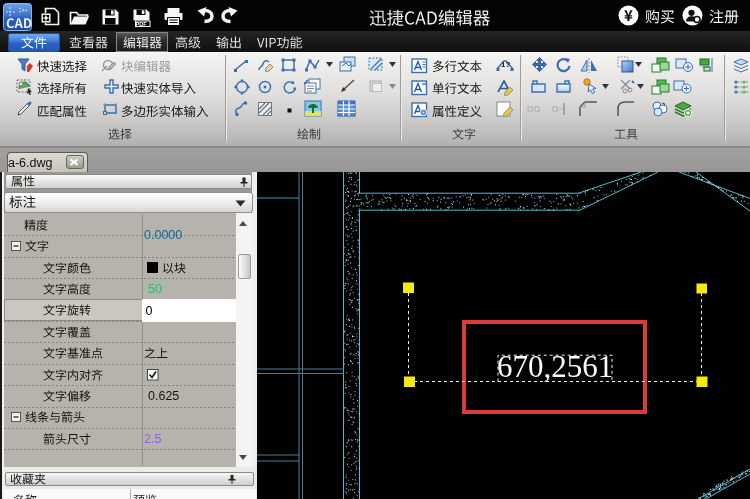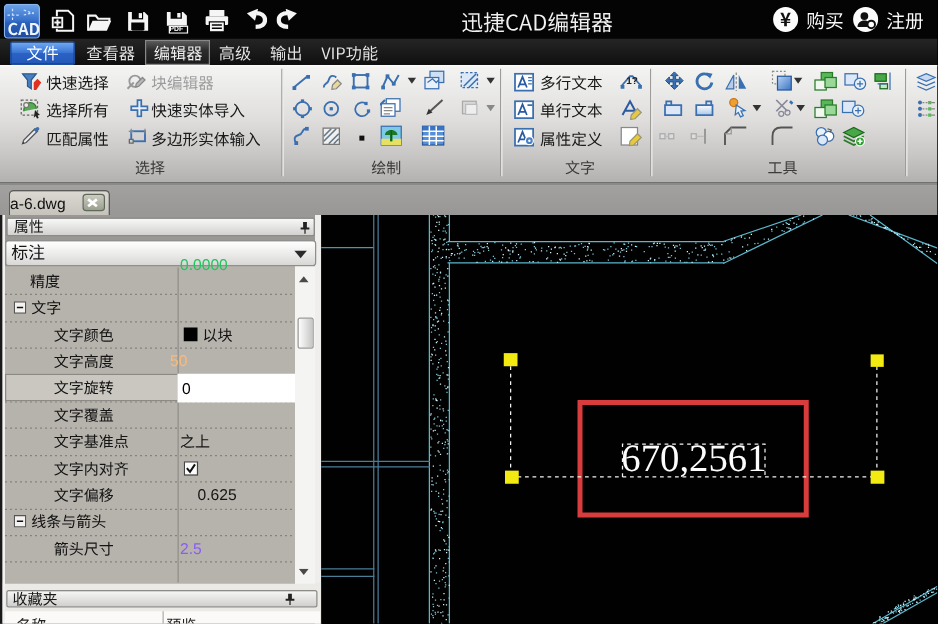--- a/index.html
+++ b/index.html
@@ -479,39 +479,39 @@
 <div class="abs" style="left:4px;top:363.8px;width:232px;height:1px;background:repeating-linear-gradient(90deg,#85837c 0,#85837c 2px,transparent 2px,transparent 4px)"></div>
 <div class="abs" style="left:4px;top:385.2px;width:232px;height:1px;background:repeating-linear-gradient(90deg,#85837c 0,#85837c 2px,transparent 2px,transparent 4px)"></div>
 <div class="abs" style="left:4px;top:406.6px;width:232px;height:1px;background:repeating-linear-gradient(90deg,#85837c 0,#85837c 2px,transparent 2px,transparent 4px)"></div>
 <div class="abs" style="left:4px;top:428px;width:232px;height:1px;background:repeating-linear-gradient(90deg,#85837c 0,#85837c 2px,transparent 2px,transparent 4px)"></div>
 <div class="abs" style="left:4px;top:449.4px;width:232px;height:1px;background:repeating-linear-gradient(90deg,#85837c 0,#85837c 2px,transparent 2px,transparent 4px)"></div>
 <div class="abs" style="left:3.5px;top:299.4px;width:138px;height:22.1px;background:#cac7c0;border:1px solid #8c8a84;border-right:none"></div>
 <div class="abs" style="left:141.5px;top:298.9px;width:94.5px;height:22.8px;background:#fff"></div>
 <svg class="tx" style="left:24px;top:218.8px" width="26" height="17">
       <path transform="translate(0 10.56)" d="M0.612 -9.144C0.924 -8.316 1.212 -7.224 1.272 -6.516L1.932 -6.672C1.848 -7.392 1.572 -8.472 1.236 -9.3ZM3.936 -9.348C3.7800000000000002 -8.544 3.432 -7.368 3.168 -6.66L3.732 -6.48C4.032 -7.152 4.404 -8.268 4.692 -9.156ZM0.492 -6.048V-5.208H2.04C1.668 -3.888 0.996 -2.3040000000000003 0.36 -1.452C0.504 -1.212 0.744 -0.8160000000000001 0.8280000000000001 -0.54C1.32 -1.248 1.8 -2.376 2.184 -3.528V0.936H3.012V-3.8280000000000003C3.372 -3.192 3.7920000000000003 -2.412 3.96 -2.004L4.572 -2.688C4.332 -3.072 3.3240000000000003 -4.572 3.012 -4.944V-5.208H4.356V-6.048H3.012V-10.044H2.184V-6.048ZM7.632000000000001 -10.08V-9.108H5.112V-8.412H7.632000000000001V-7.668H5.412V-7.008H7.632000000000001V-6.204H4.776V-5.496H11.52V-6.204H8.484V-7.008H10.944V-7.668H8.484V-8.412H11.208V-9.108H8.484V-10.08ZM9.876 -4.0920000000000005V-3.192H6.384V-4.0920000000000005ZM5.5200000000000005 -4.776V0.9480000000000001H6.384V-1.008H9.876V0.024C9.876 0.156 9.828 0.20400000000000001 9.672 0.20400000000000001C9.528 0.216 9.036 0.216 8.484 0.192C8.604000000000001 0.40800000000000003 8.712 0.72 8.748 0.9480000000000001C9.504 0.9480000000000001 9.996 0.936 10.32 0.8160000000000001C10.632 0.684 10.716000000000001 0.468 10.716000000000001 0.024V-4.776ZM6.384 -2.544H9.876V-1.6440000000000001H6.384Z M16.631999999999998 -7.728V-6.684H14.7V-5.94H16.631999999999998V-3.948H21.3V-5.94H23.244V-6.684H21.3V-7.728H20.412V-6.684H17.496000000000002V-7.728ZM20.412 -5.94V-4.668H17.496000000000002V-5.94ZM21.084 -2.436C20.556 -1.812 19.812 -1.32 18.948 -0.936C18.096 -1.332 17.4 -1.836 16.896 -2.436ZM14.868 -3.18V-2.436H16.428L16.02 -2.2680000000000002C16.512 -1.596 17.172 -1.032 17.964 -0.5640000000000001C16.836 -0.20400000000000001 15.576 0.012 14.304 0.12C14.436 0.324 14.604 0.672 14.664 0.888C16.164 0.72 17.628 0.42 18.912 -0.084C20.1 0.444 21.503999999999998 0.78 23.016 0.96C23.124000000000002 0.732 23.352 0.372 23.544 0.18C22.224 0.06 20.988 -0.18 19.92 -0.552C20.976 -1.116 21.852 -1.8840000000000001 22.404 -2.916L21.84 -3.216L21.684 -3.18ZM17.676000000000002 -9.924C17.844 -9.612 18.024 -9.228 18.156 -8.892H13.512V-5.6160000000000005C13.512 -3.8280000000000003 13.428 -1.26 12.444 0.552C12.672 0.624 13.068 0.8160000000000001 13.248 0.96C14.256 -0.936 14.411999999999999 -3.708 14.411999999999999 -5.628V-8.040000000000001H23.375999999999998V-8.892H19.176000000000002C19.032 -9.276 18.792 -9.756 18.576 -10.14Z" fill="#141414"></path>
     </svg>
-<div style="position:absolute;left:144px;top:205px;font:normal 12.5px 'Liberation Sans', sans-serif;color:#22c55e;white-space:pre;line-height:14.5px;">0.0000</div>
+<div style="position:absolute;left:144px;top:228px;font:normal 12.5px 'Liberation Sans', sans-serif;color:#0369a1;white-space:pre;line-height:14.5px;">0.0000</div>
 <svg class="ic" style="left:11px;top:241.2px" width="10" height="10" viewBox="0 0 10 10">
       <rect x="0.5" y="0.5" width="9" height="9" fill="#f4f3f1" stroke="#555"></rect>
       <path d="M2.5 5h5" stroke="#111" stroke-width="1.2"></path>
     </svg>
 <svg class="tx" style="left:25px;top:240.2px" width="26" height="17">
       <path transform="translate(0 10.56)" d="M5.0760000000000005 -9.876C5.436 -9.288 5.82 -8.484 5.964 -7.992L6.96 -8.316C6.792 -8.808 6.372 -9.588000000000001 6.0120000000000005 -10.164ZM0.6 -7.968V-7.08H2.472C3.18 -5.256 4.128 -3.684 5.364 -2.4C4.0440000000000005 -1.296 2.424 -0.48 0.432 0.084C0.612 0.3 0.9 0.72 0.996 0.936C3.0 0.28800000000000003 4.668 -0.5760000000000001 6.024 -1.752C7.38 -0.552 9.012 0.336 10.98 0.876C11.136000000000001 0.624 11.4 0.24 11.604000000000001 0.048C9.684000000000001 -0.432 8.052 -1.284 6.72 -2.412C7.932 -3.648 8.856 -5.184 9.552 -7.08H11.448V-7.968ZM6.048 -3.036C4.92 -4.176 4.032 -5.5440000000000005 3.408 -7.08H8.532C7.932 -5.46 7.104 -4.128 6.048 -3.036Z M17.52 -4.356V-3.6H12.828V-2.736H17.52V-0.168C17.52 0.0 17.46 0.06 17.244 0.07200000000000001C17.028 0.07200000000000001 16.248 0.07200000000000001 15.443999999999999 0.048C15.6 0.28800000000000003 15.768 0.6960000000000001 15.828 0.9480000000000001C16.848 0.9480000000000001 17.484 0.936 17.904 0.804C18.336 0.648 18.468 0.384 18.468 -0.14400000000000002V-2.736H23.16V-3.6H18.468V-4.0440000000000005C19.524 -4.6080000000000005 20.604 -5.424 21.348 -6.192L20.736 -6.66L20.532 -6.612H14.796V-5.76H19.62C19.008 -5.232 18.228 -4.704 17.52 -4.356ZM17.088 -9.888C17.316 -9.576 17.544 -9.18 17.7 -8.832H12.96V-6.348H13.848V-7.968H22.116V-6.348H23.04V-8.832H18.756C18.588 -9.228 18.276 -9.768 17.964 -10.164Z" fill="#141414"></path>
     </svg>
 <svg class="tx" style="left:43px;top:261.6px" width="50" height="17">
       <path transform="translate(0 10.56)" d="M5.0760000000000005 -9.876C5.436 -9.288 5.82 -8.484 5.964 -7.992L6.96 -8.316C6.792 -8.808 6.372 -9.588000000000001 6.0120000000000005 -10.164ZM0.6 -7.968V-7.08H2.472C3.18 -5.256 4.128 -3.684 5.364 -2.4C4.0440000000000005 -1.296 2.424 -0.48 0.432 0.084C0.612 0.3 0.9 0.72 0.996 0.936C3.0 0.28800000000000003 4.668 -0.5760000000000001 6.024 -1.752C7.38 -0.552 9.012 0.336 10.98 0.876C11.136000000000001 0.624 11.4 0.24 11.604000000000001 0.048C9.684000000000001 -0.432 8.052 -1.284 6.72 -2.412C7.932 -3.648 8.856 -5.184 9.552 -7.08H11.448V-7.968ZM6.048 -3.036C4.92 -4.176 4.032 -5.5440000000000005 3.408 -7.08H8.532C7.932 -5.46 7.104 -4.128 6.048 -3.036Z M17.52 -4.356V-3.6H12.828V-2.736H17.52V-0.168C17.52 0.0 17.46 0.06 17.244 0.07200000000000001C17.028 0.07200000000000001 16.248 0.07200000000000001 15.443999999999999 0.048C15.6 0.28800000000000003 15.768 0.6960000000000001 15.828 0.9480000000000001C16.848 0.9480000000000001 17.484 0.936 17.904 0.804C18.336 0.648 18.468 0.384 18.468 -0.14400000000000002V-2.736H23.16V-3.6H18.468V-4.0440000000000005C19.524 -4.6080000000000005 20.604 -5.424 21.348 -6.192L20.736 -6.66L20.532 -6.612H14.796V-5.76H19.62C19.008 -5.232 18.228 -4.704 17.52 -4.356ZM17.088 -9.888C17.316 -9.576 17.544 -9.18 17.7 -8.832H12.96V-6.348H13.848V-7.968H22.116V-6.348H23.04V-8.832H18.756C18.588 -9.228 18.276 -9.768 17.964 -10.164Z M32.376 -6.072C32.352000000000004 -1.764 32.208 -0.40800000000000003 29.184 0.36C29.328 0.516 29.532 0.804 29.604 0.984C32.82 0.108 33.06 -1.512 33.084 -6.072ZM28.8 -5.508C28.14 -4.92 26.916 -4.368 25.896 -4.056C26.1 -3.9 26.328 -3.648 26.46 -3.468C27.54 -3.84 28.776 -4.464 29.544 -5.196ZM29.172 -2.22C28.451999999999998 -1.248 27.024 -0.42 25.584 0.012C25.776 0.18 26.004 0.456 26.136 0.66C27.672 0.14400000000000002 29.124 -0.756 29.964 -1.872ZM32.88 -0.924C33.66 -0.384 34.584 0.42 35.016 0.96L35.532 0.40800000000000003C35.088 -0.132 34.14 -0.9 33.384 -1.416ZM30.432000000000002 -7.308V-1.6440000000000001H31.152V-6.6240000000000006H34.212V-1.668H34.968V-7.308H32.7C32.856 -7.692 33.036 -8.16 33.192 -8.616H35.364000000000004V-9.336H30.168V-8.616H32.436C32.316 -8.196 32.136 -7.692 31.968 -7.308ZM26.748 -9.888C26.904 -9.588000000000001 27.048000000000002 -9.204 27.156 -8.88H24.816V-8.124H29.951999999999998V-8.88H28.008C27.9 -9.24 27.696 -9.732 27.492 -10.104000000000001ZM28.98 -3.912C28.272 -3.156 26.951999999999998 -2.46 25.8 -2.064C25.86 -2.7 25.872 -3.3240000000000003 25.872 -3.852V-5.664H29.916V-6.42H28.704C28.944 -6.828 29.208 -7.356 29.436 -7.836L28.68 -8.028C28.5 -7.5600000000000005 28.188 -6.888 27.912 -6.42H26.34L26.976 -6.648000000000001C26.88 -7.032 26.604 -7.632000000000001 26.328 -8.052L25.62 -7.824C25.884 -7.392 26.136 -6.816 26.232 -6.42H25.068V-3.864C25.068 -2.58 25.008 -0.78 24.384 0.54C24.588 0.612 24.948 0.8280000000000001 25.104 0.972C25.5 0.108 25.704 -0.984 25.8 -2.028C25.992 -1.86 26.196 -1.608 26.316 -1.416C27.552 -1.8960000000000001 28.884 -2.688 29.7 -3.6Z M41.688 -5.904V-3.8280000000000003H38.916V-5.904ZM42.564 -5.904H45.432V-3.8280000000000003H42.564ZM43.176 -8.22C42.828 -7.716 42.372 -7.164000000000001 41.928 -6.756H38.748C39.216 -7.212 39.648 -7.704 40.044 -8.22ZM40.248 -10.116C39.408 -8.496 37.944 -7.0440000000000005 36.468 -6.132000000000001C36.636 -5.94 36.888 -5.484 36.972 -5.292C37.332 -5.532 37.692 -5.808 38.04 -6.1080000000000005V-0.972C38.04 0.432 38.628 0.756 40.536 0.756C40.968 0.756 44.7 0.756 45.18 0.756C46.968 0.756 47.34 0.216 47.556 -1.6560000000000001C47.292 -1.704 46.92 -1.848 46.68 -1.992C46.548 -0.40800000000000003 46.356 -0.07200000000000001 45.168 -0.07200000000000001C44.352000000000004 -0.07200000000000001 41.112 -0.07200000000000001 40.476 -0.07200000000000001C39.156 -0.07200000000000001 38.916 -0.24 38.916 -0.96V-2.964H45.432V-2.424H46.332V-6.756H43.02C43.584 -7.332 44.136 -8.028 44.544 -8.664L43.956 -9.084L43.775999999999996 -9.024000000000001H40.596000000000004C40.764 -9.288 40.92 -9.552 41.064 -9.816Z" fill="#141414"></path>
     </svg>
 <div class="abs" style="left:147px;top:262.3px;width:11px;height:11px;background:#000"></div>
 <svg class="tx" style="left:162px;top:261.6px" width="26" height="17">
       <path transform="translate(0 10.56)" d="M4.488 -8.544C5.184 -7.68 5.964 -6.456 6.3 -5.676L7.104 -6.156C6.744 -6.924 5.964 -8.088000000000001 5.256 -8.964ZM9.132 -9.612C8.868 -4.272 8.016 -1.284 4.152 0.252C4.368 0.432 4.716 0.84 4.836 1.032C6.468 0.28800000000000003 7.5840000000000005 -0.672 8.364 -1.956C9.324 -0.996 10.32 0.156 10.8 0.924L11.592 0.336C11.016 -0.516 9.828 -1.776 8.796 -2.7600000000000002C9.588000000000001 -4.476 9.924 -6.696 10.092 -9.576ZM1.692 -0.24C1.992 -0.516 2.436 -0.78 5.916 -2.448C5.844 -2.64 5.724 -3.036 5.676 -3.2880000000000003L2.88 -1.98V-9.156H1.92V-2.076C1.92 -1.524 1.452 -1.1400000000000001 1.2 -0.984C1.344 -0.8160000000000001 1.608 -0.456 1.692 -0.24Z M21.708 -4.548H19.823999999999998C19.86 -4.98 19.872 -5.424 19.872 -5.856V-7.2H21.708ZM18.996000000000002 -9.948V-8.052H16.823999999999998V-7.2H18.996000000000002V-5.868C18.996000000000002 -5.424 18.984 -4.98 18.936 -4.548H16.464V-3.696H18.816C18.492 -2.172 17.64 -0.756 15.468 0.3C15.672 0.456 15.96 0.78 16.08 0.984C18.348 -0.14400000000000002 19.272 -1.668 19.644 -3.3240000000000003C20.268 -1.32 21.336 0.192 22.992 0.984C23.124000000000002 0.732 23.412 0.372 23.616 0.192C21.996000000000002 -0.48 20.928 -1.8840000000000001 20.364 -3.696H23.4V-4.548H22.560000000000002V-8.052H19.872V-9.948ZM12.432 -1.956 12.792 -1.056C13.836 -1.512 15.18 -2.124 16.451999999999998 -2.712L16.248 -3.516L14.928 -2.952V-6.336H16.248V-7.188H14.928V-9.936H14.076V-7.188H12.624V-6.336H14.076V-2.604C13.452 -2.352 12.888 -2.124 12.432 -1.956Z" fill="#141414"></path>
     </svg>
 <svg class="tx" style="left:43px;top:283px" width="50" height="17">
       <path transform="translate(0 10.56)" d="M5.0760000000000005 -9.876C5.436 -9.288 5.82 -8.484 5.964 -7.992L6.96 -8.316C6.792 -8.808 6.372 -9.588000000000001 6.0120000000000005 -10.164ZM0.6 -7.968V-7.08H2.472C3.18 -5.256 4.128 -3.684 5.364 -2.4C4.0440000000000005 -1.296 2.424 -0.48 0.432 0.084C0.612 0.3 0.9 0.72 0.996 0.936C3.0 0.28800000000000003 4.668 -0.5760000000000001 6.024 -1.752C7.38 -0.552 9.012 0.336 10.98 0.876C11.136000000000001 0.624 11.4 0.24 11.604000000000001 0.048C9.684000000000001 -0.432 8.052 -1.284 6.72 -2.412C7.932 -3.648 8.856 -5.184 9.552 -7.08H11.448V-7.968ZM6.048 -3.036C4.92 -4.176 4.032 -5.5440000000000005 3.408 -7.08H8.532C7.932 -5.46 7.104 -4.128 6.048 -3.036Z M17.52 -4.356V-3.6H12.828V-2.736H17.52V-0.168C17.52 0.0 17.46 0.06 17.244 0.07200000000000001C17.028 0.07200000000000001 16.248 0.07200000000000001 15.443999999999999 0.048C15.6 0.28800000000000003 15.768 0.6960000000000001 15.828 0.9480000000000001C16.848 0.9480000000000001 17.484 0.936 17.904 0.804C18.336 0.648 18.468 0.384 18.468 -0.14400000000000002V-2.736H23.16V-3.6H18.468V-4.0440000000000005C19.524 -4.6080000000000005 20.604 -5.424 21.348 -6.192L20.736 -6.66L20.532 -6.612H14.796V-5.76H19.62C19.008 -5.232 18.228 -4.704 17.52 -4.356ZM17.088 -9.888C17.316 -9.576 17.544 -9.18 17.7 -8.832H12.96V-6.348H13.848V-7.968H22.116V-6.348H23.04V-8.832H18.756C18.588 -9.228 18.276 -9.768 17.964 -10.164Z M27.432 -6.708H32.628V-5.6160000000000005H27.432ZM26.532 -7.368V-4.956H33.564V-7.368ZM29.292 -9.912 29.64 -8.832H24.708V-8.040000000000001H35.244V-8.832H30.636C30.504 -9.216000000000001 30.323999999999998 -9.72 30.156 -10.116ZM25.152 -4.284V0.9480000000000001H26.016V-3.528H33.96V0.012C33.96 0.14400000000000002 33.9 0.192 33.756 0.192C33.612 0.192 33.048 0.20400000000000001 32.532 0.18C32.64 0.372 32.772 0.648 32.82 0.864C33.588 0.864 34.104 0.864 34.428 0.756C34.752 0.636 34.86 0.444 34.86 0.0V-4.284ZM27.372 -2.82V0.252H28.224V-0.34800000000000003H32.472V-2.82ZM28.224 -2.148H31.656V-1.02H28.224Z M40.632 -7.728V-6.684H38.7V-5.94H40.632V-3.948H45.3V-5.94H47.244V-6.684H45.3V-7.728H44.412V-6.684H41.496V-7.728ZM44.412 -5.94V-4.668H41.496V-5.94ZM45.084 -2.436C44.556 -1.812 43.812 -1.32 42.948 -0.936C42.096000000000004 -1.332 41.4 -1.836 40.896 -2.436ZM38.868 -3.18V-2.436H40.428L40.02 -2.2680000000000002C40.512 -1.596 41.172 -1.032 41.964 -0.5640000000000001C40.836 -0.20400000000000001 39.576 0.012 38.304 0.12C38.436 0.324 38.604 0.672 38.664 0.888C40.164 0.72 41.628 0.42 42.912 -0.084C44.1 0.444 45.504 0.78 47.016 0.96C47.124 0.732 47.352000000000004 0.372 47.544 0.18C46.224000000000004 0.06 44.988 -0.18 43.92 -0.552C44.976 -1.116 45.852000000000004 -1.8840000000000001 46.403999999999996 -2.916L45.84 -3.216L45.684 -3.18ZM41.676 -9.924C41.844 -9.612 42.024 -9.228 42.156 -8.892H37.512V-5.6160000000000005C37.512 -3.8280000000000003 37.428 -1.26 36.444 0.552C36.672 0.624 37.068 0.8160000000000001 37.248 0.96C38.256 -0.936 38.412 -3.708 38.412 -5.628V-8.040000000000001H47.376V-8.892H43.176C43.032 -9.276 42.792 -9.756 42.576 -10.14Z" fill="#141414"></path>
     </svg>
-<div style="position:absolute;left:136px;top:282.3px;font:normal 12.5px 'Liberation Sans', sans-serif;color:#fdba74;white-space:pre;line-height:14.5px;">50</div>
+<div style="position:absolute;left:148px;top:282.3px;font:normal 12.5px 'Liberation Sans', sans-serif;color:#22c55e;white-space:pre;line-height:14.5px;">50</div>
 <svg class="tx" style="left:43px;top:304.4px" width="50" height="17">
       <path transform="translate(0 10.56)" d="M5.0760000000000005 -9.876C5.436 -9.288 5.82 -8.484 5.964 -7.992L6.96 -8.316C6.792 -8.808 6.372 -9.588000000000001 6.0120000000000005 -10.164ZM0.6 -7.968V-7.08H2.472C3.18 -5.256 4.128 -3.684 5.364 -2.4C4.0440000000000005 -1.296 2.424 -0.48 0.432 0.084C0.612 0.3 0.9 0.72 0.996 0.936C3.0 0.28800000000000003 4.668 -0.5760000000000001 6.024 -1.752C7.38 -0.552 9.012 0.336 10.98 0.876C11.136000000000001 0.624 11.4 0.24 11.604000000000001 0.048C9.684000000000001 -0.432 8.052 -1.284 6.72 -2.412C7.932 -3.648 8.856 -5.184 9.552 -7.08H11.448V-7.968ZM6.048 -3.036C4.92 -4.176 4.032 -5.5440000000000005 3.408 -7.08H8.532C7.932 -5.46 7.104 -4.128 6.048 -3.036Z M17.52 -4.356V-3.6H12.828V-2.736H17.52V-0.168C17.52 0.0 17.46 0.06 17.244 0.07200000000000001C17.028 0.07200000000000001 16.248 0.07200000000000001 15.443999999999999 0.048C15.6 0.28800000000000003 15.768 0.6960000000000001 15.828 0.9480000000000001C16.848 0.9480000000000001 17.484 0.936 17.904 0.804C18.336 0.648 18.468 0.384 18.468 -0.14400000000000002V-2.736H23.16V-3.6H18.468V-4.0440000000000005C19.524 -4.6080000000000005 20.604 -5.424 21.348 -6.192L20.736 -6.66L20.532 -6.612H14.796V-5.76H19.62C19.008 -5.232 18.228 -4.704 17.52 -4.356ZM17.088 -9.888C17.316 -9.576 17.544 -9.18 17.7 -8.832H12.96V-6.348H13.848V-7.968H22.116V-6.348H23.04V-8.832H18.756C18.588 -9.228 18.276 -9.768 17.964 -10.164Z M26.028 -9.756C26.352 -9.252 26.7 -8.58 26.88 -8.124H24.528V-7.272H25.824C25.788 -3.852 25.692 -1.212 24.324 0.34800000000000003C24.54 0.492 24.84 0.756 24.984 0.96C26.124 -0.384 26.484 -2.352 26.604 -4.86H27.996C27.924 -1.524 27.828 -0.36 27.636 -0.084C27.552 0.048 27.456 0.07200000000000001 27.276 0.07200000000000001C27.108 0.07200000000000001 26.688 0.07200000000000001 26.232 0.024C26.352 0.252 26.436 0.6 26.448 0.852C26.94 0.876 27.396 0.876 27.672 0.84C27.984 0.804 28.188 0.72 28.368000000000002 0.444C28.68 0.036000000000000004 28.752 -1.296 28.836 -5.292C28.836 -5.412 28.836 -5.7 28.836 -5.7H26.64L26.676000000000002 -7.272H29.328V-8.124H27.12L27.756 -8.352C27.576 -8.796 27.192 -9.492 26.844 -10.02ZM30.072 -4.464C30.0 -2.544 29.808 -0.672 28.8 0.336C29.004 0.456 29.268 0.744 29.376 0.924C29.928 0.372 30.276 -0.384 30.492 -1.248C31.2 0.36 32.28 0.72 33.756 0.72H35.352000000000004C35.4 0.492 35.508 0.096 35.628 -0.108C35.28 -0.096 34.032 -0.096 33.804 -0.096C33.432 -0.096 33.072 -0.12 32.748 -0.20400000000000001V-2.712H35.04V-3.504H32.748V-5.6160000000000005H34.32C34.152 -5.16 33.96 -4.716 33.792 -4.392L34.488 -4.128C34.788 -4.668 35.124 -5.508 35.424 -6.252L34.836 -6.444L34.704 -6.408H29.94C30.216 -6.792 30.468 -7.224 30.695999999999998 -7.704H35.496V-8.532H31.056C31.224 -8.976 31.38 -9.444 31.5 -9.912L30.624000000000002 -10.092C30.276 -8.724 29.676000000000002 -7.416 28.872 -6.564C29.088 -6.432 29.448 -6.144 29.604 -5.988L29.844 -6.288V-5.6160000000000005H31.932000000000002V-0.5640000000000001C31.416 -0.924 31.008 -1.548 30.732 -2.604C30.804000000000002 -3.192 30.84 -3.8280000000000003 30.864 -4.464Z M36.972 -3.984C37.068 -4.08 37.44 -4.152 37.848 -4.152H38.916V-2.412L36.48 -2.004L36.672 -1.1280000000000001L38.916 -1.56V0.912H39.78V-1.728L41.4 -2.052L41.364 -2.832L39.78 -2.556V-4.152H41.016V-4.968H39.78V-6.804H38.916V-4.968H37.74C38.124 -5.808 38.496 -6.804 38.808 -7.836H41.004V-8.676H39.06C39.168 -9.084 39.264 -9.492 39.36 -9.9L38.472 -10.08C38.4 -9.612 38.304 -9.144 38.196 -8.676H36.552V-7.836H37.98C37.704 -6.852 37.416 -6.0360000000000005 37.284 -5.736C37.068 -5.22 36.9 -4.824 36.696 -4.776C36.804 -4.5600000000000005 36.924 -4.152 36.972 -3.984ZM41.112 -6.42V-5.5680000000000005H42.876C42.624 -4.728 42.372 -3.948 42.156 -3.336H45.612C45.192 -2.736 44.676 -2.016 44.184 -1.3800000000000001C43.764 -1.6560000000000001 43.344 -1.92 42.948 -2.148L42.372 -1.572C43.596000000000004 -0.84 45.024 0.264 45.72 0.972L46.32 0.276C45.96 -0.07200000000000001 45.444 -0.48 44.856 -0.912C45.624 -1.8960000000000001 46.452 -3.036 47.052 -3.924L46.416 -4.236L46.272 -4.176H43.392L43.8 -5.5680000000000005H47.508V-6.42H44.052L44.436 -7.836H47.076V-8.676H44.664L45.0 -9.96L44.1 -10.08L43.752 -8.676H41.58V-7.836H43.524L43.128 -6.42Z" fill="#141414"></path>
     </svg>
 <div style="position:absolute;left:145.5px;top:303.7px;font:normal 12.5px 'Liberation Sans', sans-serif;color:#000;white-space:pre;line-height:14.5px;">0</div>
 <svg class="tx" style="left:43px;top:325.8px" width="50" height="17">
       <path transform="translate(0 10.56)" d="M5.0760000000000005 -9.876C5.436 -9.288 5.82 -8.484 5.964 -7.992L6.96 -8.316C6.792 -8.808 6.372 -9.588000000000001 6.0120000000000005 -10.164ZM0.6 -7.968V-7.08H2.472C3.18 -5.256 4.128 -3.684 5.364 -2.4C4.0440000000000005 -1.296 2.424 -0.48 0.432 0.084C0.612 0.3 0.9 0.72 0.996 0.936C3.0 0.28800000000000003 4.668 -0.5760000000000001 6.024 -1.752C7.38 -0.552 9.012 0.336 10.98 0.876C11.136000000000001 0.624 11.4 0.24 11.604000000000001 0.048C9.684000000000001 -0.432 8.052 -1.284 6.72 -2.412C7.932 -3.648 8.856 -5.184 9.552 -7.08H11.448V-7.968ZM6.048 -3.036C4.92 -4.176 4.032 -5.5440000000000005 3.408 -7.08H8.532C7.932 -5.46 7.104 -4.128 6.048 -3.036Z M17.52 -4.356V-3.6H12.828V-2.736H17.52V-0.168C17.52 0.0 17.46 0.06 17.244 0.07200000000000001C17.028 0.07200000000000001 16.248 0.07200000000000001 15.443999999999999 0.048C15.6 0.28800000000000003 15.768 0.6960000000000001 15.828 0.9480000000000001C16.848 0.9480000000000001 17.484 0.936 17.904 0.804C18.336 0.648 18.468 0.384 18.468 -0.14400000000000002V-2.736H23.16V-3.6H18.468V-4.0440000000000005C19.524 -4.6080000000000005 20.604 -5.424 21.348 -6.192L20.736 -6.66L20.532 -6.612H14.796V-5.76H19.62C19.008 -5.232 18.228 -4.704 17.52 -4.356ZM17.088 -9.888C17.316 -9.576 17.544 -9.18 17.7 -8.832H12.96V-6.348H13.848V-7.968H22.116V-6.348H23.04V-8.832H18.756C18.588 -9.228 18.276 -9.768 17.964 -10.164Z M29.64 -3.2760000000000002H33.552V-2.7840000000000003H29.64ZM29.64 -4.248H33.552V-3.7560000000000002H29.64ZM26.772 -6.336C26.316 -5.64 25.368 -4.836 24.516 -4.344C24.684 -4.2 24.924 -3.936 25.056 -3.7680000000000002C25.968 -4.32 26.964 -5.22 27.576 -6.072ZM25.38 -8.388V-6.444H34.68V-8.388H31.8V-8.988H35.232V-9.636000000000001H24.804V-8.988H28.128V-8.388ZM28.944 -8.988H30.948V-8.388H28.944ZM26.196 -7.788H28.128V-7.0440000000000005H26.196ZM28.944 -7.788H30.948V-7.0440000000000005H28.944ZM31.8 -7.788H33.828V-7.0440000000000005H31.8ZM29.352 -6.444C28.968 -5.604 28.332 -4.776 27.624 -4.2L27.852 -4.5360000000000005L27.072 -4.8C26.544 -3.876 25.451999999999998 -2.82 24.432 -2.16C24.6 -2.028 24.828 -1.752 24.948 -1.584C25.308 -1.824 25.68 -2.112 26.028 -2.436V0.9480000000000001H26.844V-3.24C27.072 -3.492 27.3 -3.7560000000000002 27.492 -4.0200000000000005C27.672 -3.9 27.96 -3.648 28.08 -3.516C28.344 -3.744 28.608 -4.008 28.86 -4.296V-2.2800000000000002H30.228C29.592 -1.728 28.608 -1.236 27.576 -0.888C27.732 -0.768 27.972 -0.528 28.092 -0.384C28.536 -0.54 28.956 -0.732 29.364 -0.936C29.724 -0.636 30.168 -0.372 30.66 -0.14400000000000002C29.736 0.108 28.692 0.264 27.66 0.34800000000000003C27.792 0.504 27.936 0.78 27.996 0.972C29.256 0.84 30.516 0.612 31.62 0.228C32.676 0.588 33.9 0.8160000000000001 35.124 0.924C35.208 0.732 35.4 0.456 35.556 0.28800000000000003C34.512 0.216 33.480000000000004 0.07200000000000001 32.544 -0.14400000000000002C33.288 -0.504 33.912 -0.972 34.344 -1.56L33.864000000000004 -1.836L33.708 -1.8H30.672C30.852 -1.956 31.02 -2.112 31.176000000000002 -2.2800000000000002H34.344V-4.74H29.22L29.52 -5.16H35.016V-5.796H29.916L30.132 -6.228ZM33.084 -1.236C32.688 -0.912 32.172 -0.648 31.572 -0.432C30.924 -0.648 30.36 -0.912 29.951999999999998 -1.236Z M37.836 -3.2760000000000002V-0.18H36.54V0.624H47.472V-0.18H46.224000000000004V-3.2760000000000002ZM38.676 -0.18V-2.496H40.332V-0.18ZM41.172 -0.18V-2.496H42.828V-0.18ZM43.668 -0.18V-2.496H45.348V-0.18ZM44.208 -10.104000000000001C44.004 -9.636000000000001 43.68 -9.0 43.368 -8.52H40.224000000000004L40.668 -8.700000000000001C40.512 -9.084 40.164 -9.66 39.804 -10.08L39.024 -9.816C39.312 -9.432 39.6 -8.904 39.768 -8.52H37.308V-7.788H41.532V-6.744H37.908V-6.0360000000000005H41.532V-4.92H36.828V-4.188H47.196V-4.92H42.456V-6.0360000000000005H46.152V-6.744H42.456V-7.788H46.668V-8.52H44.304C44.568 -8.916 44.844 -9.384 45.096000000000004 -9.852Z" fill="#141414"></path>
     </svg>
 <svg class="tx" style="left:43px;top:347.2px" width="62" height="17">
       <path transform="translate(0 10.56)" d="M5.0760000000000005 -9.876C5.436 -9.288 5.82 -8.484 5.964 -7.992L6.96 -8.316C6.792 -8.808 6.372 -9.588000000000001 6.0120000000000005 -10.164ZM0.6 -7.968V-7.08H2.472C3.18 -5.256 4.128 -3.684 5.364 -2.4C4.0440000000000005 -1.296 2.424 -0.48 0.432 0.084C0.612 0.3 0.9 0.72 0.996 0.936C3.0 0.28800000000000003 4.668 -0.5760000000000001 6.024 -1.752C7.38 -0.552 9.012 0.336 10.98 0.876C11.136000000000001 0.624 11.4 0.24 11.604000000000001 0.048C9.684000000000001 -0.432 8.052 -1.284 6.72 -2.412C7.932 -3.648 8.856 -5.184 9.552 -7.08H11.448V-7.968ZM6.048 -3.036C4.92 -4.176 4.032 -5.5440000000000005 3.408 -7.08H8.532C7.932 -5.46 7.104 -4.128 6.048 -3.036Z M17.52 -4.356V-3.6H12.828V-2.736H17.52V-0.168C17.52 0.0 17.46 0.06 17.244 0.07200000000000001C17.028 0.07200000000000001 16.248 0.07200000000000001 15.443999999999999 0.048C15.6 0.28800000000000003 15.768 0.6960000000000001 15.828 0.9480000000000001C16.848 0.9480000000000001 17.484 0.936 17.904 0.804C18.336 0.648 18.468 0.384 18.468 -0.14400000000000002V-2.736H23.16V-3.6H18.468V-4.0440000000000005C19.524 -4.6080000000000005 20.604 -5.424 21.348 -6.192L20.736 -6.66L20.532 -6.612H14.796V-5.76H19.62C19.008 -5.232 18.228 -4.704 17.52 -4.356ZM17.088 -9.888C17.316 -9.576 17.544 -9.18 17.7 -8.832H12.96V-6.348H13.848V-7.968H22.116V-6.348H23.04V-8.832H18.756C18.588 -9.228 18.276 -9.768 17.964 -10.164Z M32.208 -10.068V-8.916H27.84V-10.08H26.94V-8.916H25.104V-8.16H26.94V-4.308H24.552V-3.54H27.168C26.472 -2.688 25.416 -1.932 24.432 -1.536C24.624 -1.368 24.888 -1.056 25.02 -0.84C26.184 -1.3920000000000001 27.408 -2.412 28.152 -3.54H31.944C32.676 -2.472 33.852000000000004 -1.476 35.004 -0.984C35.147999999999996 -1.2 35.412 -1.524 35.604 -1.692C34.596000000000004 -2.052 33.576 -2.748 32.891999999999996 -3.54H35.46V-4.308H33.120000000000005V-8.16H34.932V-8.916H33.120000000000005V-10.068ZM27.84 -8.16H32.208V-7.356H27.84ZM29.52 -3.156V-2.148H27.06V-1.4040000000000001H29.52V-0.132H25.488V0.636H34.584V-0.132H30.432000000000002V-1.4040000000000001H32.952V-2.148H30.432000000000002V-3.156ZM27.84 -6.684H32.208V-5.844H27.84ZM27.84 -5.16H32.208V-4.308H27.84Z M36.576 -9.18C37.176 -8.34 37.884 -7.176 38.196 -6.456L39.036 -6.9C38.712 -7.6080000000000005 37.98 -8.724 37.356 -9.552ZM36.576 -0.024 37.488 0.396C38.052 -0.744 38.712 -2.2920000000000003 39.216 -3.636L38.424 -4.0680000000000005C37.872 -2.64 37.116 -1.008 36.576 -0.024ZM41.22 -4.74H43.752V-3.144H41.22ZM41.22 -5.532V-7.152H43.752V-5.532ZM43.284 -9.66C43.62 -9.132 44.004 -8.412 44.172 -7.932H41.424C41.712 -8.52 41.964 -9.144 42.18 -9.768L41.34 -9.972C40.74 -8.124 39.72 -6.336 38.532 -5.196C38.724000000000004 -5.0520000000000005 39.06 -4.728 39.192 -4.5600000000000005C39.612 -4.992 40.008 -5.496 40.38 -6.072V0.96H41.22V0.108H47.448V-0.708H44.628V-2.352H46.944V-3.144H44.628V-4.74H46.956V-5.532H44.628V-7.152H47.208V-7.932H44.232L45.0 -8.316C44.808 -8.772 44.424 -9.468 44.04 -9.996ZM41.22 -2.352H43.752V-0.708H41.22Z M50.844 -5.58H57.120000000000005V-3.432H50.844ZM52.08 -1.536C52.236 -0.756 52.332 0.252 52.332 0.852L53.244 0.732C53.232 0.156 53.112 -0.84 52.932 -1.608ZM54.564 -1.524C54.912 -0.78 55.272 0.228 55.403999999999996 0.8280000000000001L56.28 0.6C56.136 0.0 55.752 -0.972 55.38 -1.704ZM57.012 -1.62C57.612 -0.864 58.284 0.20400000000000001 58.56 0.864L59.412 0.504C59.112 -0.156 58.416 -1.176 57.816 -1.932ZM50.124 -1.86C49.752 -0.972 49.14 0.0 48.504 0.552L49.32 0.9480000000000001C49.98 0.312 50.592 -0.6960000000000001 50.976 -1.6320000000000001ZM49.992 -6.432V-2.592H58.019999999999996V-6.432H54.36V-7.956H58.92V-8.808H54.36V-10.08H53.46V-6.432Z" fill="#141414"></path>
     </svg>
@@ -521,21 +521,21 @@
 <svg class="tx" style="left:43px;top:368.6px" width="62" height="17">
       <path transform="translate(0 10.56)" d="M5.0760000000000005 -9.876C5.436 -9.288 5.82 -8.484 5.964 -7.992L6.96 -8.316C6.792 -8.808 6.372 -9.588000000000001 6.0120000000000005 -10.164ZM0.6 -7.968V-7.08H2.472C3.18 -5.256 4.128 -3.684 5.364 -2.4C4.0440000000000005 -1.296 2.424 -0.48 0.432 0.084C0.612 0.3 0.9 0.72 0.996 0.936C3.0 0.28800000000000003 4.668 -0.5760000000000001 6.024 -1.752C7.38 -0.552 9.012 0.336 10.98 0.876C11.136000000000001 0.624 11.4 0.24 11.604000000000001 0.048C9.684000000000001 -0.432 8.052 -1.284 6.72 -2.412C7.932 -3.648 8.856 -5.184 9.552 -7.08H11.448V-7.968ZM6.048 -3.036C4.92 -4.176 4.032 -5.5440000000000005 3.408 -7.08H8.532C7.932 -5.46 7.104 -4.128 6.048 -3.036Z M17.52 -4.356V-3.6H12.828V-2.736H17.52V-0.168C17.52 0.0 17.46 0.06 17.244 0.07200000000000001C17.028 0.07200000000000001 16.248 0.07200000000000001 15.443999999999999 0.048C15.6 0.28800000000000003 15.768 0.6960000000000001 15.828 0.9480000000000001C16.848 0.9480000000000001 17.484 0.936 17.904 0.804C18.336 0.648 18.468 0.384 18.468 -0.14400000000000002V-2.736H23.16V-3.6H18.468V-4.0440000000000005C19.524 -4.6080000000000005 20.604 -5.424 21.348 -6.192L20.736 -6.66L20.532 -6.612H14.796V-5.76H19.62C19.008 -5.232 18.228 -4.704 17.52 -4.356ZM17.088 -9.888C17.316 -9.576 17.544 -9.18 17.7 -8.832H12.96V-6.348H13.848V-7.968H22.116V-6.348H23.04V-8.832H18.756C18.588 -9.228 18.276 -9.768 17.964 -10.164Z M25.188 -8.028V0.984H26.076V-7.140000000000001H29.544C29.484 -5.556 29.04 -3.576 26.387999999999998 -2.148C26.604 -1.992 26.904 -1.6560000000000001 27.036 -1.464C28.656 -2.412 29.52 -3.552 29.976 -4.704C31.08 -3.684 32.292 -2.436 32.903999999999996 -1.62L33.647999999999996 -2.208C32.903999999999996 -3.108 31.44 -4.5120000000000005 30.252 -5.5680000000000005C30.372 -6.1080000000000005 30.432000000000002 -6.636 30.456 -7.140000000000001H33.948V-0.24C33.948 -0.024 33.888 0.048 33.647999999999996 0.06C33.408 0.06 32.592 0.07200000000000001 31.740000000000002 0.036000000000000004C31.872 0.28800000000000003 32.016 0.6960000000000001 32.052 0.9480000000000001C33.132 0.9480000000000001 33.876 0.9480000000000001 34.296 0.804C34.704 0.648 34.836 0.36 34.836 -0.228V-8.028H30.468V-10.08H29.556V-8.028Z M42.024 -4.728C42.588 -3.876 43.128 -2.736 43.32 -2.016L44.112 -2.412C43.92 -3.132 43.344 -4.236 42.756 -5.064ZM37.092 -5.436C37.824 -4.776 38.604 -3.996 39.3 -3.204C38.58 -1.668 37.632 -0.504 36.54 0.20400000000000001C36.756 0.384 37.032 0.72 37.176 0.936C38.28 0.14400000000000002 39.216 -0.96 39.948 -2.436C40.488 -1.764 40.932 -1.1280000000000001 41.22 -0.588L41.94 -1.248C41.592 -1.872 41.028 -2.616 40.368 -3.372C40.92 -4.752 41.316 -6.396 41.52 -8.34L40.932 -8.508000000000001L40.775999999999996 -8.472H36.84V-7.62H40.536C40.356 -6.324 40.068 -5.16 39.684 -4.128C39.048 -4.788 38.376 -5.436 37.728 -6.0ZM45.18 -10.08V-7.188H41.784V-6.324H45.18V-0.264C45.18 -0.048 45.096000000000004 0.012 44.891999999999996 0.024C44.688 0.024 44.016 0.036000000000000004 43.26 0.0C43.38 0.276 43.512 0.6960000000000001 43.56 0.9480000000000001C44.58 0.9480000000000001 45.192 0.924 45.552 0.768C45.924 0.612 46.068 0.336 46.068 -0.264V-6.324H47.508V-7.188H46.068V-10.08Z M55.86 -4.032V0.96H56.796V-4.032ZM51.192 -4.056V-2.712C51.192 -1.68 51.012 -0.54 49.452 0.3C49.668 0.456 50.004 0.768 50.148 0.96C51.876 -0.012 52.092 -1.416 52.092 -2.688V-4.056ZM56.028 -8.064C55.536 -7.308 54.852000000000004 -6.708 54.012 -6.228C53.112 -6.72 52.356 -7.332 51.804 -8.064ZM53.232 -9.9C53.46 -9.576 53.7 -9.18 53.856 -8.844H48.744V-8.064H50.868C51.456 -7.152 52.224000000000004 -6.396 53.16 -5.796C51.84 -5.208 50.232 -4.836 48.492 -4.62C48.66 -4.416 48.924 -4.008 49.008 -3.8040000000000003C50.868 -4.116 52.584 -4.5600000000000005 54.024 -5.292C55.428 -4.5840000000000005 57.120000000000005 -4.14 59.052 -3.924C59.16 -4.164 59.388 -4.5360000000000005 59.58 -4.74C57.804 -4.896 56.22 -5.256 54.9 -5.796C55.812 -6.396 56.556 -7.128 57.108000000000004 -8.064H59.232V-8.844H54.864C54.708 -9.228 54.372 -9.744 54.072 -10.128Z" fill="#141414"></path>
     </svg>
 <svg class="ic" style="left:147px;top:368.8px" width="12" height="12" viewBox="0 0 12 12">
       <rect x="0.5" y="0.5" width="10.5" height="10.5" fill="#fcfcfc" stroke="#444"></rect>
       <path d="M2.5 5.5l2.5 3 4-6" fill="none" stroke="#111" stroke-width="1.6"></path>
     </svg>
 <svg class="tx" style="left:43px;top:390px" width="50" height="17">
       <path transform="translate(0 10.56)" d="M5.0760000000000005 -9.876C5.436 -9.288 5.82 -8.484 5.964 -7.992L6.96 -8.316C6.792 -8.808 6.372 -9.588000000000001 6.0120000000000005 -10.164ZM0.6 -7.968V-7.08H2.472C3.18 -5.256 4.128 -3.684 5.364 -2.4C4.0440000000000005 -1.296 2.424 -0.48 0.432 0.084C0.612 0.3 0.9 0.72 0.996 0.936C3.0 0.28800000000000003 4.668 -0.5760000000000001 6.024 -1.752C7.38 -0.552 9.012 0.336 10.98 0.876C11.136000000000001 0.624 11.4 0.24 11.604000000000001 0.048C9.684000000000001 -0.432 8.052 -1.284 6.72 -2.412C7.932 -3.648 8.856 -5.184 9.552 -7.08H11.448V-7.968ZM6.048 -3.036C4.92 -4.176 4.032 -5.5440000000000005 3.408 -7.08H8.532C7.932 -5.46 7.104 -4.128 6.048 -3.036Z M17.52 -4.356V-3.6H12.828V-2.736H17.52V-0.168C17.52 0.0 17.46 0.06 17.244 0.07200000000000001C17.028 0.07200000000000001 16.248 0.07200000000000001 15.443999999999999 0.048C15.6 0.28800000000000003 15.768 0.6960000000000001 15.828 0.9480000000000001C16.848 0.9480000000000001 17.484 0.936 17.904 0.804C18.336 0.648 18.468 0.384 18.468 -0.14400000000000002V-2.736H23.16V-3.6H18.468V-4.0440000000000005C19.524 -4.6080000000000005 20.604 -5.424 21.348 -6.192L20.736 -6.66L20.532 -6.612H14.796V-5.76H19.62C19.008 -5.232 18.228 -4.704 17.52 -4.356ZM17.088 -9.888C17.316 -9.576 17.544 -9.18 17.7 -8.832H12.96V-6.348H13.848V-7.968H22.116V-6.348H23.04V-8.832H18.756C18.588 -9.228 18.276 -9.768 17.964 -10.164Z M28.296 -8.784V-6.312C28.296 -4.452 28.224 -1.692 27.384 0.312C27.576 0.396 27.948 0.684 28.092 0.84C28.92 -1.1280000000000001 29.1 -3.9 29.124 -5.856H34.968V-8.784H32.256C32.112 -9.18 31.86 -9.708 31.62 -10.116L30.804000000000002 -9.912C30.996000000000002 -9.576 31.188 -9.144 31.32 -8.784ZM27.36 -10.032C26.688 -8.208 25.548000000000002 -6.408 24.36 -5.244C24.516 -5.04 24.78 -4.572 24.864 -4.368C25.284 -4.8 25.692 -5.292 26.088 -5.844V0.936H26.94V-7.152C27.432 -7.992 27.852 -8.88 28.2 -9.78ZM29.124 -8.016H34.08V-6.6240000000000006H29.124ZM34.428 -4.332V-2.52H33.324V-4.332ZM29.28 -5.0520000000000005V0.912H30.0V-1.8H31.02V0.588H31.632V-1.8H32.7V0.552H33.324V-1.8H34.428V0.036000000000000004C34.428 0.14400000000000002 34.391999999999996 0.18 34.284 0.18C34.188 0.18 33.876 0.18 33.504 0.168C33.612 0.372 33.72 0.684 33.756 0.876C34.284 0.876 34.620000000000005 0.864 34.86 0.744C35.088 0.612 35.147999999999996 0.396 35.147999999999996 0.036000000000000004V-5.0520000000000005ZM30.0 -2.52V-4.332H31.02V-2.52ZM31.632 -4.332H32.7V-2.52H31.632Z M40.08 -9.972C39.276 -9.6 37.884 -9.252 36.684 -9.024000000000001C36.792 -8.82 36.912 -8.52 36.948 -8.328C37.404 -8.4 37.896 -8.484 38.388 -8.592V-6.636H36.564V-5.796H38.208C37.788 -4.428 37.068 -2.856 36.396 -1.992C36.54 -1.776 36.756 -1.416 36.852 -1.164C37.404 -1.92 37.956 -3.144 38.388 -4.38V0.972H39.228V-4.5600000000000005C39.576 -4.0200000000000005 39.996 -3.3240000000000003 40.164 -2.964L40.692 -3.684C40.476 -3.984 39.528 -5.184 39.228 -5.5200000000000005V-5.796H40.704V-6.636H39.228V-8.796C39.744 -8.928 40.236 -9.084 40.644 -9.252ZM42.132 -7.0680000000000005C42.528 -6.828 42.972 -6.492 43.296 -6.192C42.468 -5.736 41.532 -5.4 40.596000000000004 -5.184C40.752 -5.0040000000000004 40.968 -4.704 41.064 -4.488C43.464 -5.124 45.792 -6.408 46.824 -8.676L46.248 -8.964L46.092 -8.928H43.836C44.112 -9.252 44.364000000000004 -9.576 44.58 -9.9L43.656 -10.08C43.116 -9.192 42.048 -8.172 40.56 -7.44C40.752 -7.32 41.028 -7.0200000000000005 41.172 -6.828C41.903999999999996 -7.224 42.528 -7.68 43.068 -8.16H45.576C45.192 -7.572 44.652 -7.0680000000000005 44.028 -6.636C43.68 -6.936 43.2 -7.284 42.792 -7.5120000000000005ZM42.708 -2.328C43.176 -2.028 43.704 -1.596 44.076 -1.236C42.984 -0.492 41.676 0.0 40.332 0.264C40.488 0.456 40.704 0.78 40.8 1.008C43.764 0.312 46.44 -1.236 47.496 -4.392L46.908 -4.656L46.752 -4.62H44.664C44.916 -4.92 45.120000000000005 -5.232 45.312 -5.5440000000000005L44.388 -5.724C43.788 -4.644 42.54 -3.42 40.728 -2.58C40.932 -2.448 41.184 -2.148 41.316 -1.956C42.384 -2.496 43.26 -3.144 43.968 -3.84H46.332C45.948 -3.024 45.408 -2.328 44.748 -1.752C44.376 -2.112 43.848 -2.508 43.38 -2.7840000000000003Z" fill="#141414"></path>
     </svg>
-<div style="position:absolute;left:158px;top:389.3px;font:normal 12.5px 'Liberation Sans', sans-serif;color:#141414;white-space:pre;line-height:14.5px;">0.625</div>
+<div style="position:absolute;left:148px;top:389.3px;font:normal 12.5px 'Liberation Sans', sans-serif;color:#141414;white-space:pre;line-height:14.5px;">0.625</div>
 <svg class="ic" style="left:11px;top:412.4px" width="10" height="10" viewBox="0 0 10 10">
       <rect x="0.5" y="0.5" width="9" height="9" fill="#f4f3f1" stroke="#555"></rect>
       <path d="M2.5 5h5" stroke="#111" stroke-width="1.2"></path>
     </svg>
 <svg class="tx" style="left:25px;top:411.4px" width="62" height="17">
       <path transform="translate(0 10.56)" d="M0.648 -0.648 0.84 0.216C1.944 -0.12 3.384 -0.552 4.776 -0.96L4.644 -1.728C3.168 -1.308 1.6440000000000001 -0.888 0.648 -0.648ZM8.448 -9.36C9.048 -9.072000000000001 9.804 -8.604000000000001 10.188 -8.268L10.716000000000001 -8.832C10.332 -9.156 9.564 -9.6 8.976 -9.864ZM0.864 -5.0760000000000005C1.032 -5.16 1.32 -5.232 2.7840000000000003 -5.424C2.2560000000000002 -4.644 1.788 -4.0440000000000005 1.56 -3.8040000000000003C1.188 -3.36 0.912 -3.06 0.648 -3.012C0.756 -2.7840000000000003 0.888 -2.364 0.936 -2.184C1.188 -2.328 1.596 -2.448 4.6080000000000005 -3.06C4.5840000000000005 -3.24 4.5840000000000005 -3.576 4.6080000000000005 -3.8160000000000003L2.22 -3.384C3.132 -4.464 4.0440000000000005 -5.784 4.812 -7.104L4.056 -7.5600000000000005C3.8280000000000003 -7.1160000000000005 3.564 -6.66 3.3000000000000003 -6.228L1.776 -6.072C2.496 -7.0920000000000005 3.192 -8.388 3.708 -9.648L2.868 -10.044C2.388 -8.604000000000001 1.512 -7.0680000000000005 1.248 -6.672C0.984 -6.264 0.78 -5.988 0.5640000000000001 -5.928C0.672 -5.688 0.8160000000000001 -5.256 0.864 -5.0760000000000005ZM10.644 -4.188C10.164 -3.432 9.516 -2.736 8.736 -2.136C8.544 -2.7720000000000002 8.376 -3.54 8.256 -4.404L11.316 -4.98L11.172 -5.772L8.148 -5.208C8.088000000000001 -5.712 8.028 -6.24 7.992 -6.792L10.98 -7.248L10.836 -8.040000000000001L7.944 -7.6080000000000005C7.908 -8.412 7.896 -9.24 7.896 -10.104000000000001H7.008C7.0200000000000005 -9.204 7.0440000000000005 -8.328 7.0920000000000005 -7.476L5.196 -7.2L5.34 -6.384L7.140000000000001 -6.66C7.176 -6.1080000000000005 7.236 -5.5680000000000005 7.296 -5.0520000000000005L4.956 -4.62L5.1000000000000005 -3.8040000000000003L7.404 -4.236C7.548 -3.24 7.74 -2.34 7.992 -1.596C6.972 -0.912 5.796 -0.372 4.572 0.0C4.788 0.20400000000000001 5.016 0.528 5.136 0.744C6.264 0.34800000000000003 7.332 -0.168 8.292 -0.792C8.784 0.28800000000000003 9.432 0.924 10.284 0.924C11.112 0.924 11.388 0.528 11.556000000000001 -0.8160000000000001C11.352 -0.9 11.064 -1.092 10.884 -1.296C10.824 -0.228 10.704 0.048 10.38 0.048C9.852 0.048 9.408 -0.444 9.036 -1.32C9.984 -2.04 10.8 -2.892 11.4 -3.8280000000000003Z M15.6 -2.184C15.024000000000001 -1.452 13.943999999999999 -0.5760000000000001 13.152000000000001 -0.12C13.344 0.024 13.608 0.324 13.752 0.516C14.568 -0.012 15.684000000000001 -1.008 16.32 -1.86ZM19.548000000000002 -1.74C20.387999999999998 -1.056 21.36 -0.07200000000000001 21.816000000000003 0.5640000000000001L22.5 0.048C22.032 -0.6 21.024 -1.548 20.195999999999998 -2.208ZM20.003999999999998 -8.196C19.488 -7.572 18.816 -7.032 18.024 -6.5760000000000005C17.268 -7.0200000000000005 16.62 -7.5360000000000005 16.128 -8.148L16.176000000000002 -8.196ZM16.536 -10.104000000000001C15.911999999999999 -9.012 14.676 -7.764 12.888 -6.9C13.092 -6.768 13.38 -6.456 13.536 -6.24C14.292 -6.648000000000001 14.952 -7.104 15.528 -7.596C15.996 -7.0440000000000005 16.548000000000002 -6.5520000000000005 17.172 -6.132000000000001C15.732 -5.448 14.052 -5.016 12.42 -4.788C12.588 -4.5840000000000005 12.768 -4.212 12.84 -3.984C14.628 -4.272 16.464 -4.788 18.024 -5.6160000000000005C19.451999999999998 -4.848 21.168 -4.332 23.028 -4.0680000000000005C23.148 -4.308 23.375999999999998 -4.68 23.567999999999998 -4.872C21.84 -5.088 20.232 -5.496 18.887999999999998 -6.12C19.932000000000002 -6.792 20.808 -7.632000000000001 21.384 -8.652000000000001L20.784 -9.024000000000001L20.616 -8.976H16.86C17.112000000000002 -9.288 17.328 -9.6 17.52 -9.912ZM17.532 -4.716V-3.444H13.764V-2.64H17.532V-0.036000000000000004C17.532 0.096 17.484 0.132 17.352 0.132C17.22 0.14400000000000002 16.740000000000002 0.14400000000000002 16.284 0.12C16.404 0.34800000000000003 16.524 0.684 16.560000000000002 0.912C17.256 0.912 17.724 0.912 18.036 0.78C18.36 0.648 18.444 0.42 18.444 -0.036000000000000004V-2.64H22.224V-3.444H18.444V-4.716Z M24.684 -2.856V-1.992H32.172V-2.856ZM27.132 -9.816C26.832 -8.16 26.34 -5.892 25.968 -4.5600000000000005L26.724 -4.548H26.916H33.684C33.408 -1.8 33.096000000000004 -0.54 32.652 -0.18C32.496 -0.048 32.328 -0.036000000000000004 32.028 -0.036000000000000004C31.68 -0.036000000000000004 30.744 -0.048 29.808 -0.132C29.988 0.12 30.12 0.492 30.144 0.768C30.996000000000002 0.8160000000000001 31.86 0.84 32.292 0.8160000000000001C32.808 0.78 33.120000000000005 0.708 33.432 0.396C33.984 -0.132 34.308 -1.524 34.656 -4.956C34.68 -5.088 34.692 -5.4 34.692 -5.4H27.132C27.276 -6.048 27.444 -6.804 27.6 -7.5600000000000005H34.512V-8.424H27.78L28.032 -9.72Z M43.2 -4.5360000000000005V-0.864H44.04V-4.5360000000000005ZM45.684 -4.956V-0.14400000000000002C45.684 0.024 45.636 0.06 45.444 0.07200000000000001C45.252 0.084 44.628 0.084 43.896 0.06C44.04 0.3 44.208 0.66 44.268 0.9C45.132 0.9 45.708 0.876 46.08 0.744C46.464 0.612 46.572 0.36 46.572 -0.132V-4.956ZM44.1 -7.428C43.92 -7.0920000000000005 43.608000000000004 -6.636 43.332 -6.276H40.488C40.284 -6.612 39.9 -7.08 39.576 -7.428L38.808 -7.1160000000000005C39.024 -6.876 39.276 -6.5520000000000005 39.468 -6.276H36.588V-5.5440000000000005H47.424V-6.276H44.34C44.556 -6.54 44.772 -6.84 44.988 -7.140000000000001ZM40.896 -4.152V-3.2640000000000002H38.364V-4.152ZM37.524 -4.824V0.924H38.364V-0.996H40.896V-0.084C40.896 0.06 40.86 0.096 40.728 0.096C40.584 0.108 40.164 0.108 39.648 0.096C39.756 0.312 39.876 0.636 39.912 0.864C40.584 0.864 41.076 0.864 41.376 0.732C41.688 0.588 41.76 0.372 41.76 -0.07200000000000001V-4.824ZM38.364 -2.58H40.896V-1.668H38.364ZM38.46 -10.188C38.064 -9.18 37.356 -8.22 36.564 -7.596C36.78 -7.488 37.152 -7.224 37.32 -7.08C37.728 -7.452 38.148 -7.932 38.508 -8.46H39.288C39.504 -8.064 39.708 -7.6080000000000005 39.792 -7.296L40.572 -7.632000000000001C40.5 -7.86 40.368 -8.16 40.212 -8.46H41.88V-9.24H38.988C39.12 -9.48 39.24 -9.72 39.336 -9.96ZM43.08 -10.188C42.78 -9.252 42.204 -8.352 41.52 -7.752C41.736 -7.632000000000001 42.108000000000004 -7.38 42.275999999999996 -7.236C42.612 -7.5600000000000005 42.936 -7.992 43.236 -8.46H44.292C44.592 -8.040000000000001 44.88 -7.524 45.012 -7.176L45.768 -7.596C45.672 -7.836 45.480000000000004 -8.148 45.275999999999996 -8.46H47.304V-9.24H43.656C43.764 -9.48 43.872 -9.732 43.956 -9.984Z M54.444 -1.98C56.076 -1.188 57.744 -0.12 58.716 0.792L59.316 0.096C58.32 -0.78 56.592 -1.848 54.924 -2.628ZM50.304 -8.892C51.276 -8.532 52.464 -7.908 53.04 -7.416L53.568 -8.148C52.968 -8.628 51.756 -9.204 50.796 -9.540000000000001ZM49.224 -6.708C50.196 -6.324 51.372 -5.664 51.948 -5.172L52.524 -5.88C51.924 -6.372 50.724000000000004 -6.984 49.764 -7.344ZM48.684 -4.5840000000000005V-3.732H53.796C53.147999999999996 -1.8960000000000001 51.756 -0.588 48.672 0.156C48.864 0.36 49.104 0.6960000000000001 49.2 0.912C52.608000000000004 0.048 54.096000000000004 -1.536 54.756 -3.732H59.352000000000004V-4.5840000000000005H54.96C55.26 -6.132000000000001 55.26 -7.932 55.272 -9.96H54.348C54.336 -7.872 54.36 -6.0840000000000005 54.024 -4.5840000000000005Z" fill="#141414"></path>
     </svg>
 <svg class="tx" style="left:43px;top:432.8px" width="50" height="17">
       <path transform="translate(0 10.56)" d="M7.2 -4.5360000000000005V-0.864H8.040000000000001V-4.5360000000000005ZM9.684000000000001 -4.956V-0.14400000000000002C9.684000000000001 0.024 9.636000000000001 0.06 9.444 0.07200000000000001C9.252 0.084 8.628 0.084 7.896 0.06C8.040000000000001 0.3 8.208 0.66 8.268 0.9C9.132 0.9 9.708 0.876 10.08 0.744C10.464 0.612 10.572000000000001 0.36 10.572000000000001 -0.132V-4.956ZM8.1 -7.428C7.92 -7.0920000000000005 7.6080000000000005 -6.636 7.332 -6.276H4.488C4.284 -6.612 3.9 -7.08 3.576 -7.428L2.8080000000000003 -7.1160000000000005C3.024 -6.876 3.2760000000000002 -6.5520000000000005 3.468 -6.276H0.588V-5.5440000000000005H11.424V-6.276H8.34C8.556000000000001 -6.54 8.772 -6.84 8.988 -7.140000000000001ZM4.896 -4.152V-3.2640000000000002H2.364V-4.152ZM1.524 -4.824V0.924H2.364V-0.996H4.896V-0.084C4.896 0.06 4.86 0.096 4.728 0.096C4.5840000000000005 0.108 4.164 0.108 3.648 0.096C3.7560000000000002 0.312 3.876 0.636 3.912 0.864C4.5840000000000005 0.864 5.0760000000000005 0.864 5.376 0.732C5.688 0.588 5.76 0.372 5.76 -0.07200000000000001V-4.824ZM2.364 -2.58H4.896V-1.668H2.364ZM2.46 -10.188C2.064 -9.18 1.356 -8.22 0.5640000000000001 -7.596C0.78 -7.488 1.1520000000000001 -7.224 1.32 -7.08C1.728 -7.452 2.148 -7.932 2.508 -8.46H3.2880000000000003C3.504 -8.064 3.708 -7.6080000000000005 3.7920000000000003 -7.296L4.572 -7.632000000000001C4.5 -7.86 4.368 -8.16 4.212 -8.46H5.88V-9.24H2.988C3.12 -9.48 3.24 -9.72 3.336 -9.96ZM7.08 -10.188C6.78 -9.252 6.204 -8.352 5.5200000000000005 -7.752C5.736 -7.632000000000001 6.1080000000000005 -7.38 6.276 -7.236C6.612 -7.5600000000000005 6.936 -7.992 7.236 -8.46H8.292C8.592 -8.040000000000001 8.88 -7.524 9.012 -7.176L9.768 -7.596C9.672 -7.836 9.48 -8.148 9.276 -8.46H11.304V-9.24H7.656000000000001C7.764 -9.48 7.872 -9.732 7.956 -9.984Z M18.444 -1.98C20.076 -1.188 21.744 -0.12 22.716 0.792L23.316000000000003 0.096C22.32 -0.78 20.592 -1.848 18.924 -2.628ZM14.304 -8.892C15.276 -8.532 16.464 -7.908 17.04 -7.416L17.568 -8.148C16.968 -8.628 15.756 -9.204 14.796 -9.540000000000001ZM13.224 -6.708C14.196 -6.324 15.372 -5.664 15.948 -5.172L16.524 -5.88C15.924 -6.372 14.724 -6.984 13.764 -7.344ZM12.684 -4.5840000000000005V-3.732H17.796C17.148 -1.8960000000000001 15.756 -0.588 12.672 0.156C12.864 0.36 13.104 0.6960000000000001 13.2 0.912C16.608 0.048 18.096 -1.536 18.756 -3.732H23.352V-4.5840000000000005H18.96C19.259999999999998 -6.132000000000001 19.259999999999998 -7.932 19.272 -9.96H18.348C18.336 -7.872 18.36 -6.0840000000000005 18.024 -4.5840000000000005Z M26.136 -9.504V-6.1080000000000005C26.136 -4.14 25.992 -1.5 24.396 0.372C24.6 0.48 24.984 0.8160000000000001 25.14 1.008C26.508 -0.588 26.94 -2.868 27.06 -4.788H30.168C30.936 -1.98 32.376 0.024 34.872 0.936C35.004 0.672 35.28 0.312 35.496 0.108C33.18 -0.612 31.776 -2.4 31.092 -4.788H34.332V-9.504ZM27.096 -8.616H33.408V-5.664H27.096V-6.1080000000000005Z M38.004 -4.968C38.892 -4.0440000000000005 39.828 -2.7600000000000002 40.2 -1.9080000000000001L41.016 -2.424C40.62 -3.2880000000000003 39.648 -4.5360000000000005 38.76 -5.436ZM43.608000000000004 -10.08V-7.524H36.624V-6.636H43.608000000000004V-0.384C43.608000000000004 -0.096 43.512 -0.012 43.224000000000004 0.0C42.9 0.0 41.856 0.012 40.74 -0.024C40.896 0.252 41.088 0.6960000000000001 41.147999999999996 0.984C42.444 0.984 43.368 0.96 43.86 0.804C44.364000000000004 0.648 44.556 0.36 44.556 -0.384V-6.636H47.388V-7.524H44.556V-10.08Z" fill="#141414"></path>
     </svg>

